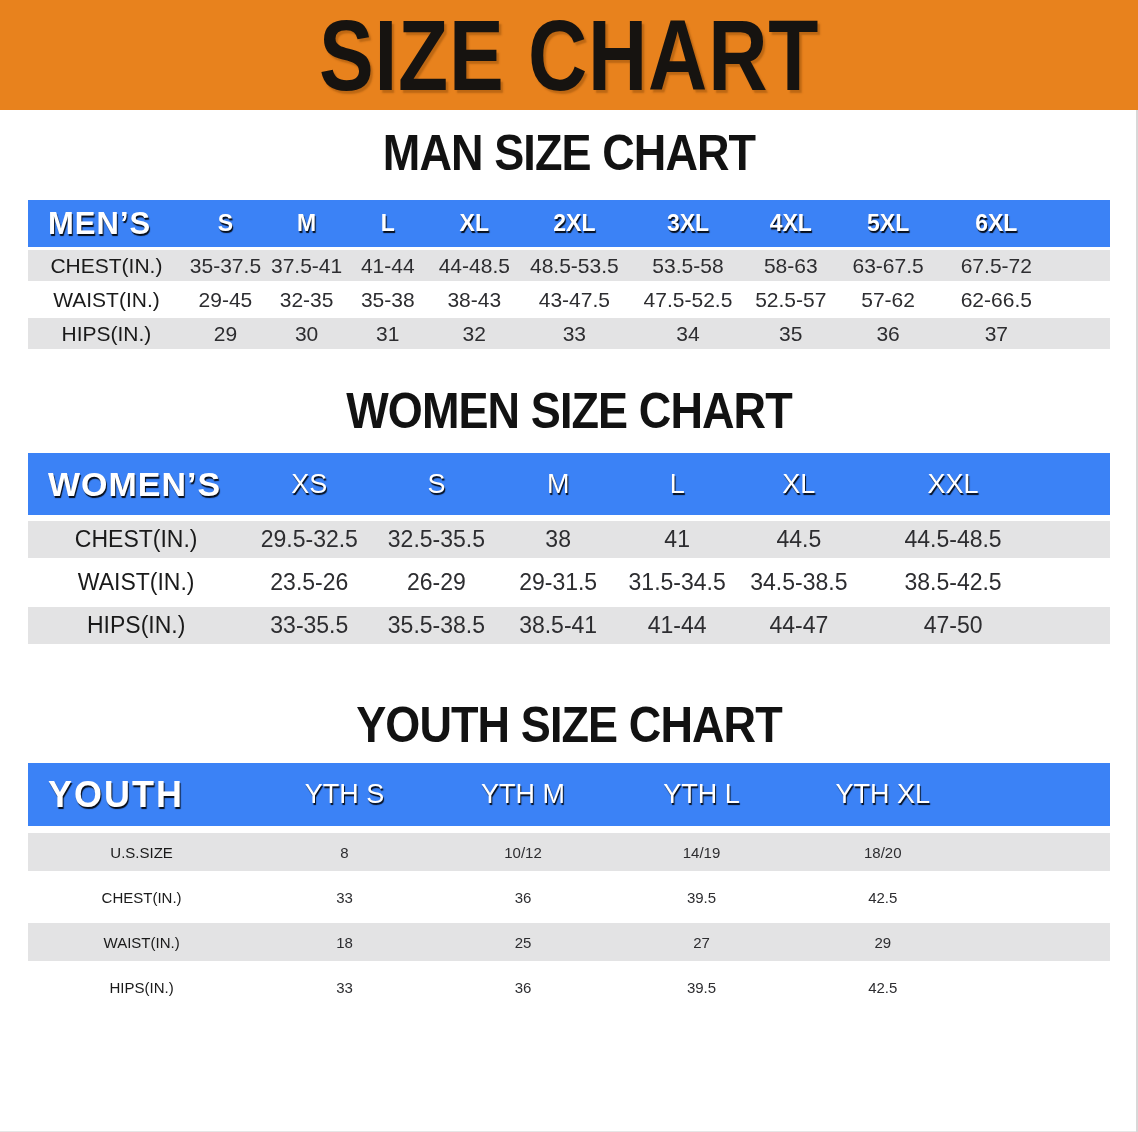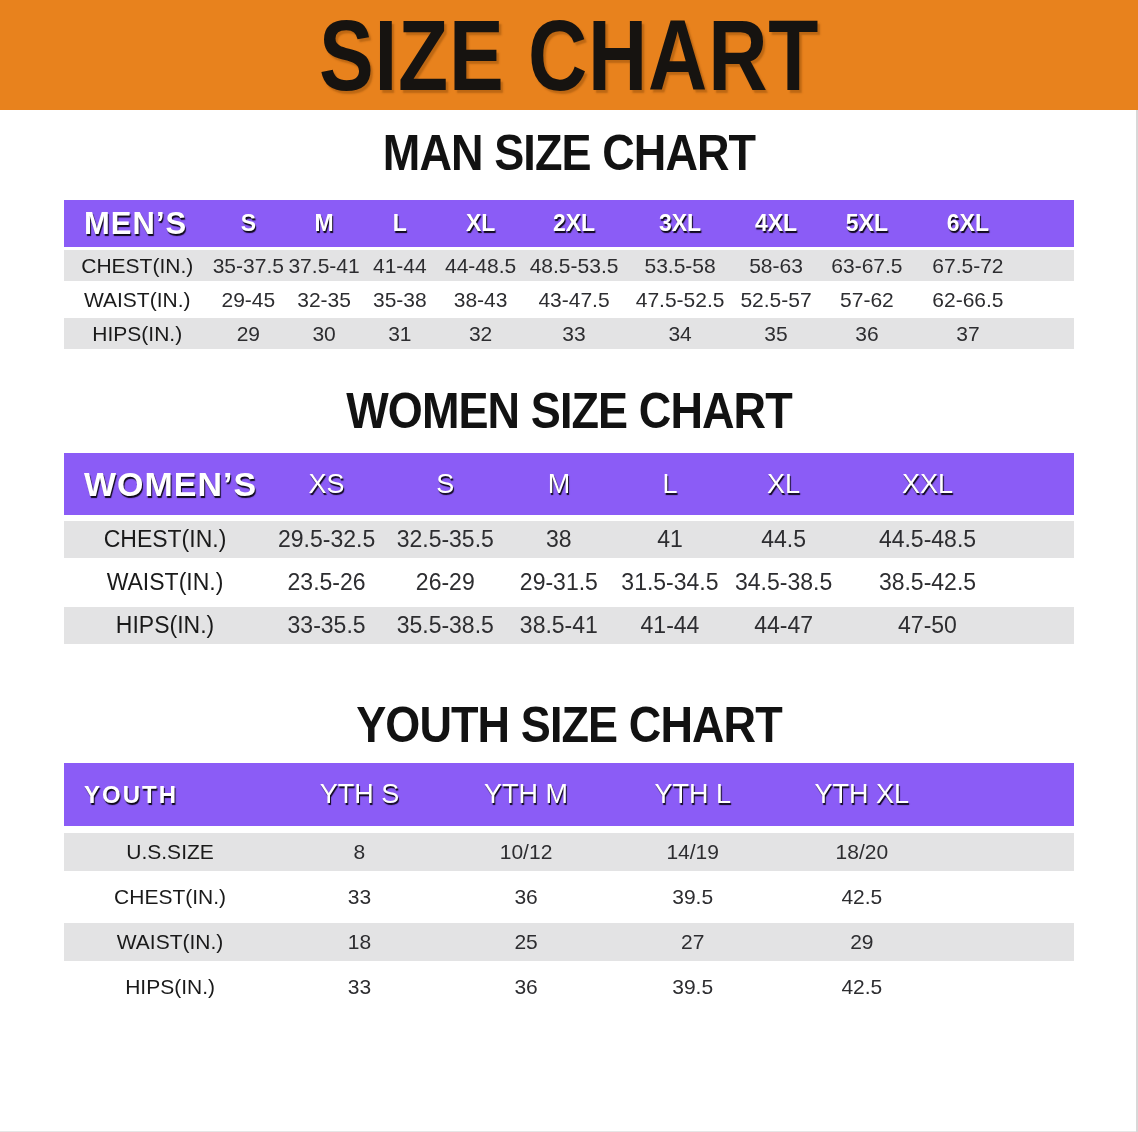--- a/index.html
+++ b/index.html
@@ -32,21 +32,21 @@
     font-weight: 700;
     color: #161310;
     letter-spacing: 1px;
     transform: scaleX(0.82);
     transform-origin: center;
     text-shadow: 3px 3px 2px rgba(110, 55, 0, 0.35);
     white-space: nowrap;
   }
 
   
-  main { padding: 0 64px; }
+  main { padding: 0 28px; }
 
   h2.section-heading {
     margin: 0;
     font-size: 50px;
     line-height: 1;
     height: 50px;
     font-weight: 700;
     color: #121212;
     text-align: center;
     letter-spacing: -1px;
@@ -58,21 +58,21 @@
   #section-woman h2 { margin-top: 34px; }
   #section-youth h2 { margin-top: 50px; }
 
   
   table.chart-table {
     width: 100%;
     border-collapse: separate;
     table-layout: fixed;
   }
   .chart-table th {
-    background: #8b5cf6;
+    background: #3b82f6;
     color: #ffffff;
     font-weight: 700;
     text-align: center;
     padding: 0;
     white-space: nowrap;
     text-shadow: 1px 2px 1px rgba(0,0,0,0.9);
   }
   .chart-table th.corner {
     text-align: left;
     padding-left: 20px;
@@ -96,22 +96,22 @@
 
   
   .tbl-women { border-spacing: 0 6px; margin-top: 11px; }
   .tbl-women th        { height: 62px; font-size: 27px; font-weight: 500; }
   .tbl-women th.corner { font-size: 34px; font-weight: 700; }
   .tbl-women td        { height: 37px; font-size: 23px; }
 
   
   .tbl-youth { border-spacing: 0 7px; margin-top: 6px; }
   .tbl-youth th        { height: 63px; font-size: 27px; font-weight: 400; }
-  .tbl-youth th.corner { font-size: 24px; font-weight: 700; letter-spacing: 2px; }
-  .tbl-youth td        { height: 38px; font-size: 21px; }
+  .tbl-youth th.corner { font-size: 36px; font-weight: 700; letter-spacing: 2px; }
+  .tbl-youth td        { height: 38px; font-size: 15px; }
 
   
   .disclaimer {
     margin: 18px 0 0;
     padding: 0 38px;
     color: #A8272D;
     font-size: 29px;
     line-height: 44px;
     letter-spacing: -0.5px;
     white-space: nowrap;

